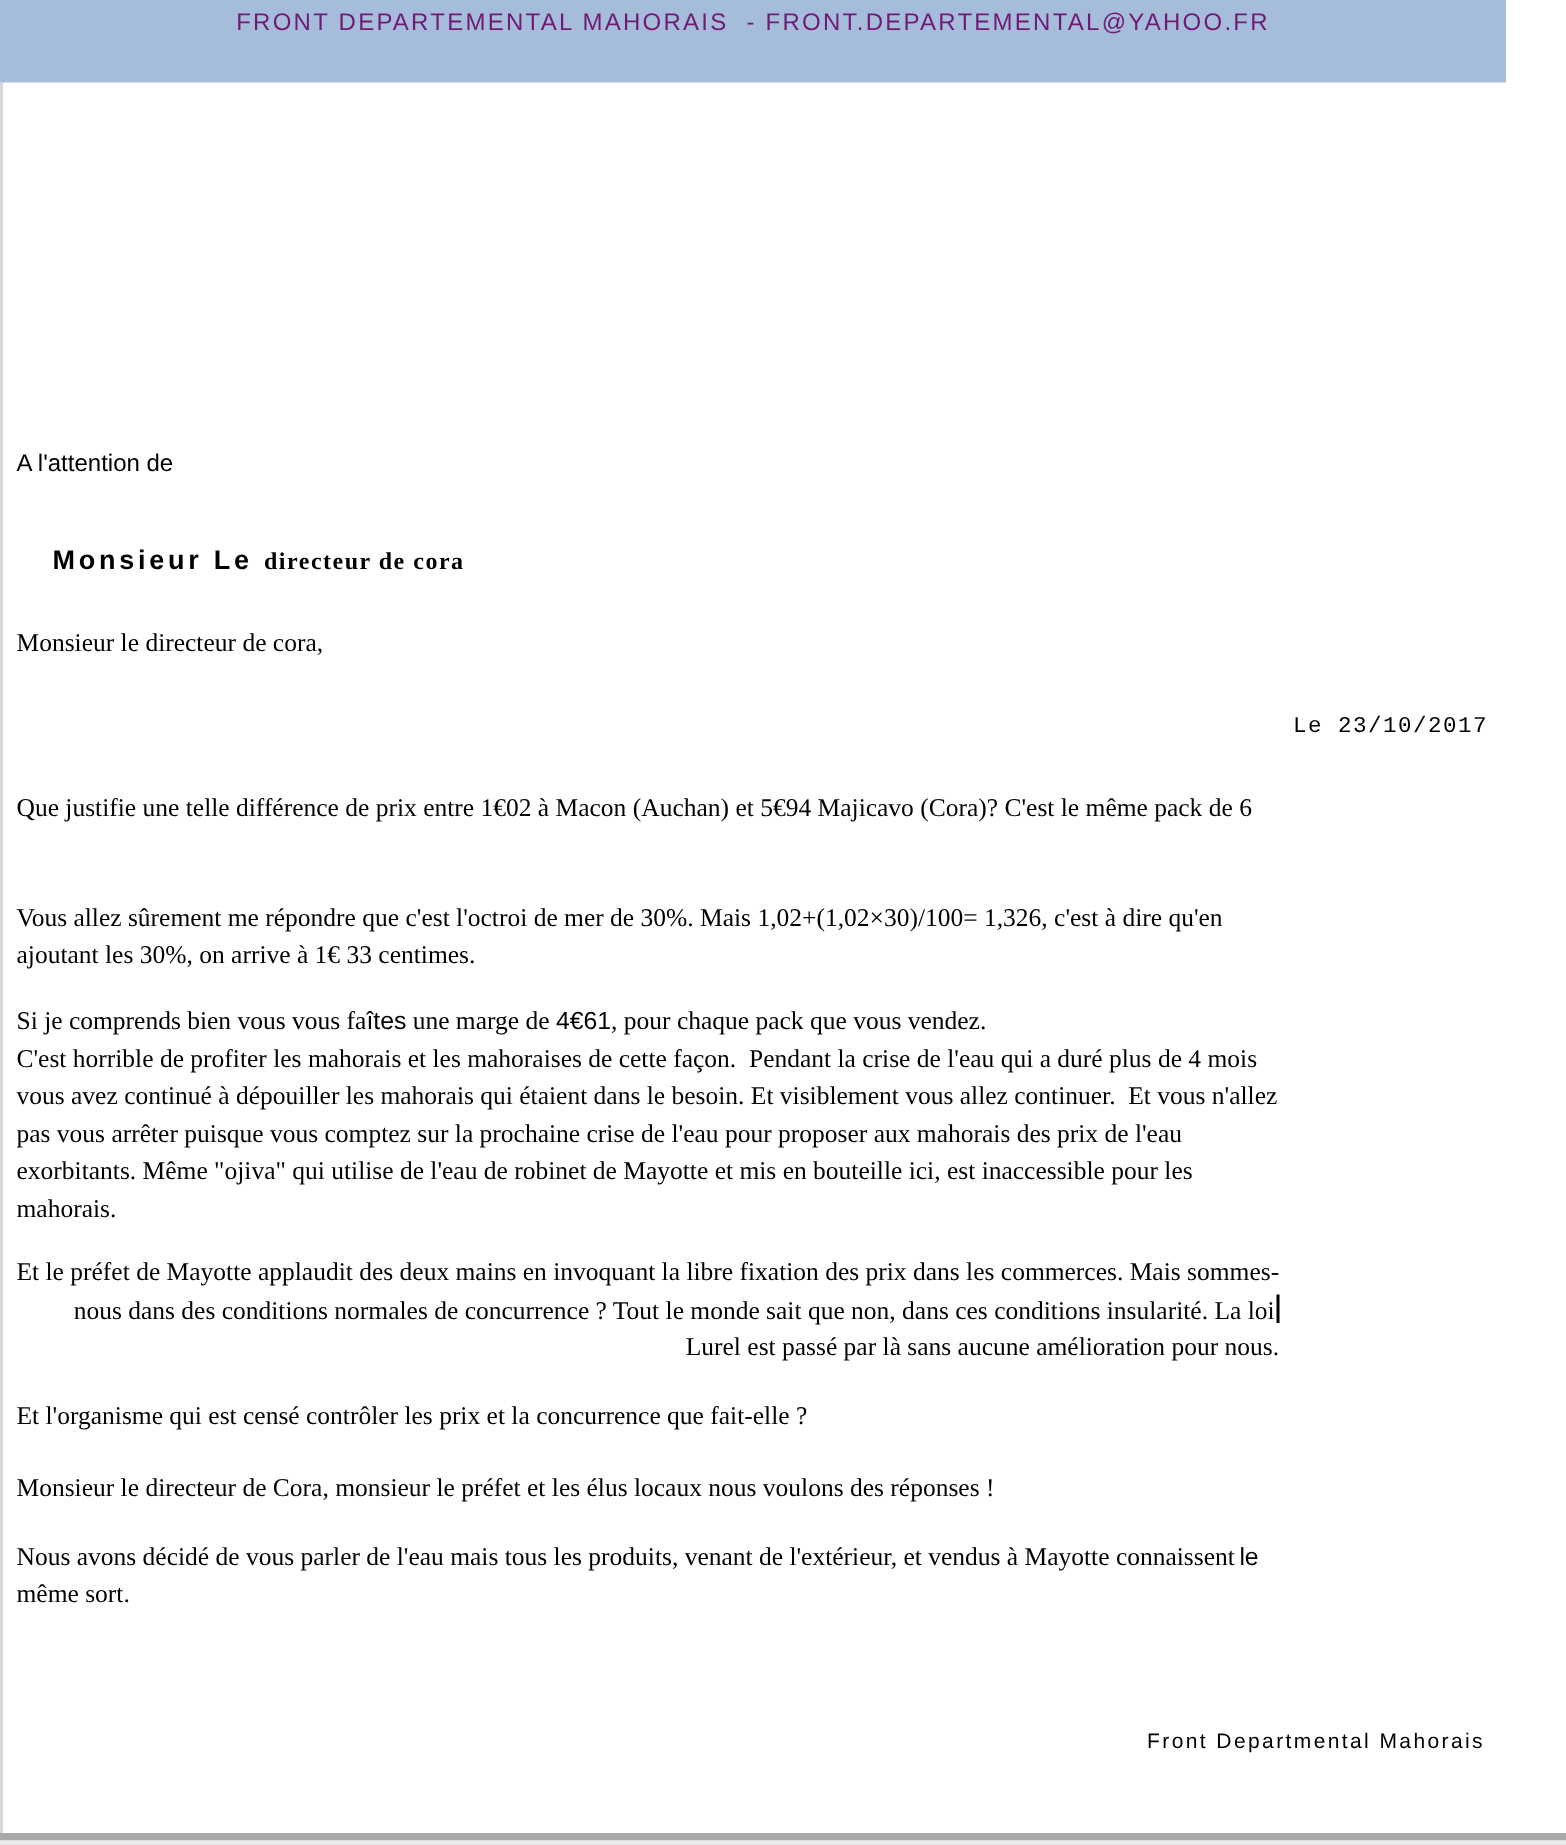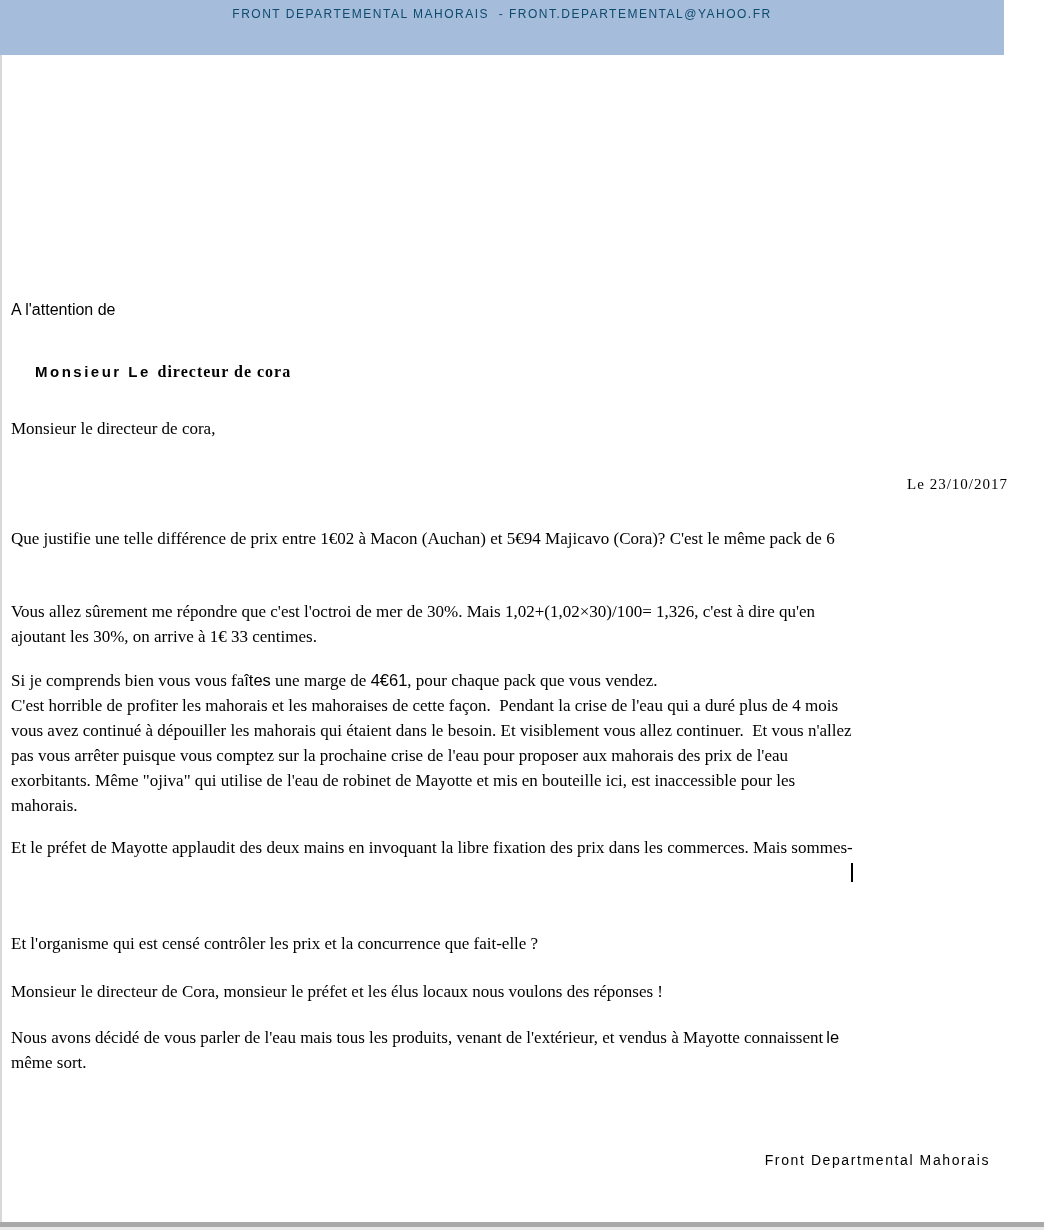--- a/index.html
+++ b/index.html
@@ -11,21 +11,21 @@
   }
   
   .header-bar {
     position:absolute; left:0; top:0; width:1004px; height:55px;
     background:#a6bcdb;
     display:flex; justify-content:center; align-items:flex-start;
     padding-top:7px;
   }
   .header-bar .hb-text {
     font-family:"Liberation Sans", sans-serif;
-    font-size:12px; letter-spacing:1.5px; color:#0c4a6e;
+    font-size:16px; letter-spacing:1.5px; color:#701a75;
     white-space:pre;
   }
   
   .page-left-edge { position:absolute; left:0; top:55px; width:2px; height:1168px; background:#d8d8d8; }
   .page-bottom-edge { position:absolute; left:0; top:1222px; width:1044px; height:5px; background:#a9a9a9; }
   .below-page { position:absolute; left:0; top:1227px; width:1044px; height:3px; background:#e9e9e9; }
   
   .logo { position:absolute; left:63px; top:103px; width:320px; height:90px; }
   .logo svg { position:absolute; left:0; top:0; }
   .logo-title {
@@ -40,30 +40,30 @@
   }
   
   .line, .ln { white-space:pre; font-size:17px; }
   .attention {
     position:absolute; left:11px; top:301px;
     font-family:"Liberation Sans", sans-serif; font-size:16px;
   }
   .recipient { position:absolute; left:11px; top:345px; white-space:pre; }
   .recipient .r-sans {
     font-family:"Liberation Sans", sans-serif; font-weight:bold;
-    font-size:15px; letter-spacing:2.5px;margin-top:32px;
+    font-size:18px; letter-spacing:2.5px;margin-top:32px;
   }
   .recipient .r-serif {
     font-family:"Liberation Serif", serif; font-weight:bold;
     font-size:16px; letter-spacing:1px;
   }
   .salutation { position:absolute; left:11px; top:419px; font-size:17px; white-space:pre; }
   .date-line {
-    position:absolute; right:36px; top:476px;
-    font-family:Liberation Serif, serif; font-size:15px; letter-spacing:1px; white-space:pre;
+    position:absolute; right:52px; top:476px;
+    font-family:Liberation Mono, monospace; font-size:15px; letter-spacing:1px; white-space:pre;
   }
   .para { position:absolute; left:11px; }
   .para .ln { height:25px; }
   .sans-inline {
     font-family:"Liberation Sans", sans-serif; font-size:16.5px;
   }
   .sp-left { margin-left:3px; }
   .caret {
     display:inline-block; width:2px; height:19px; background:#000;
     vertical-align:-3px; margin-left:1px;
@@ -114,21 +114,22 @@
       <div class="ln"><span>Si je comprends bien vous vous fa</span><span class="sans-inline">îtes</span><span> une marge de </span><span class="sans-inline">4€61</span><span>, pour chaque pack que vous vendez.</span></div>
       <div class="ln">C'est horrible de profiter les mahorais et les mahoraises de cette façon.  Pendant la crise de l'eau qui a duré plus de 4 mois</div>
       <div class="ln">vous avez continué à dépouiller les mahorais qui étaient dans le besoin. Et visiblement vous allez continuer.  Et vous n'allez</div>
       <div class="ln">pas vous arrêter puisque vous comptez sur la prochaine crise de l'eau pour proposer aux mahorais des prix de l'eau</div>
       <div class="ln">exorbitants. Même "ojiva" qui utilise de l'eau de robinet de Mayotte et mis en bouteille ici, est inaccessible pour les</div>
       <div class="ln">mahorais.</div>
     </div>
 
     <div class="para p4">
       <div class="ln">Et le préfet de Mayotte applaudit des deux mains en invoquant la libre fixation des prix dans les commerces. Mais sommes-</div>
-      <div class="ln"><span class="caret"></span></div>
+      <div class="ln"><span>nous dans des conditions normales de concurrence ? Tout le monde sait que non, dans ces conditions insularité. La loi</span><span class="caret"></span></div>
+      <div class="ln">Lurel est passé par là sans aucune amélioration pour nous.</div>
     </div>
 
     <div class="para p5">
       <div class="ln">Et l'organisme qui est censé contrôler les prix et la concurrence que fait-elle ?</div>
     </div>
 
     <div class="para p6">
       <div class="ln">Monsieur le directeur de Cora, monsieur le préfet et les élus locaux nous voulons des réponses !</div>
     </div>
 

